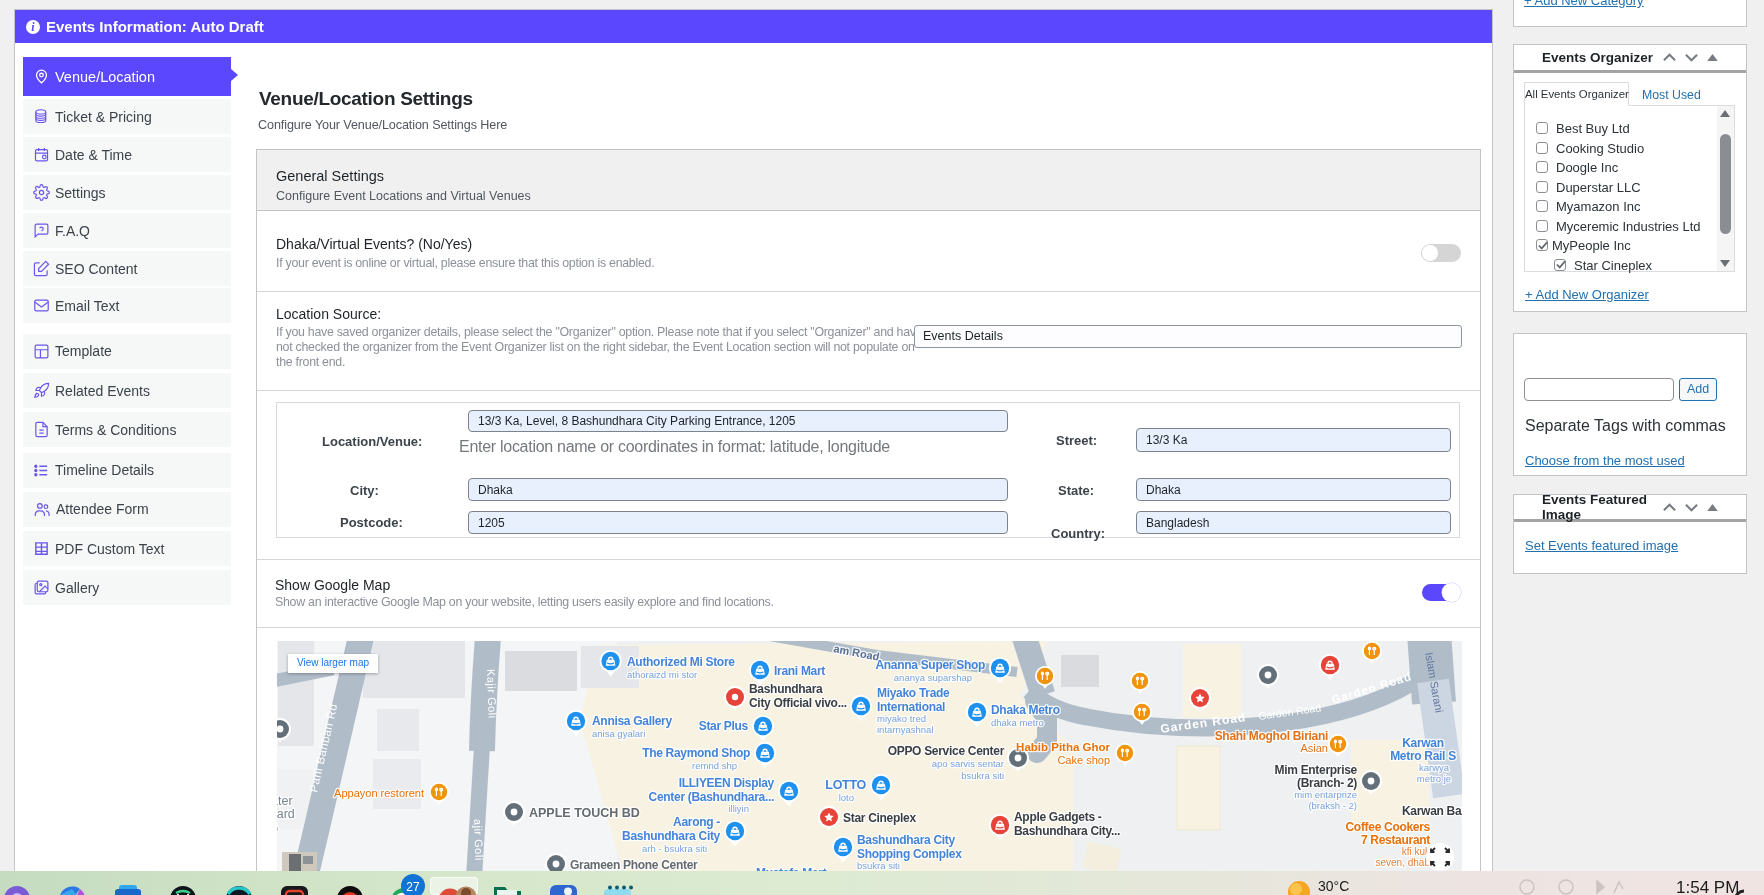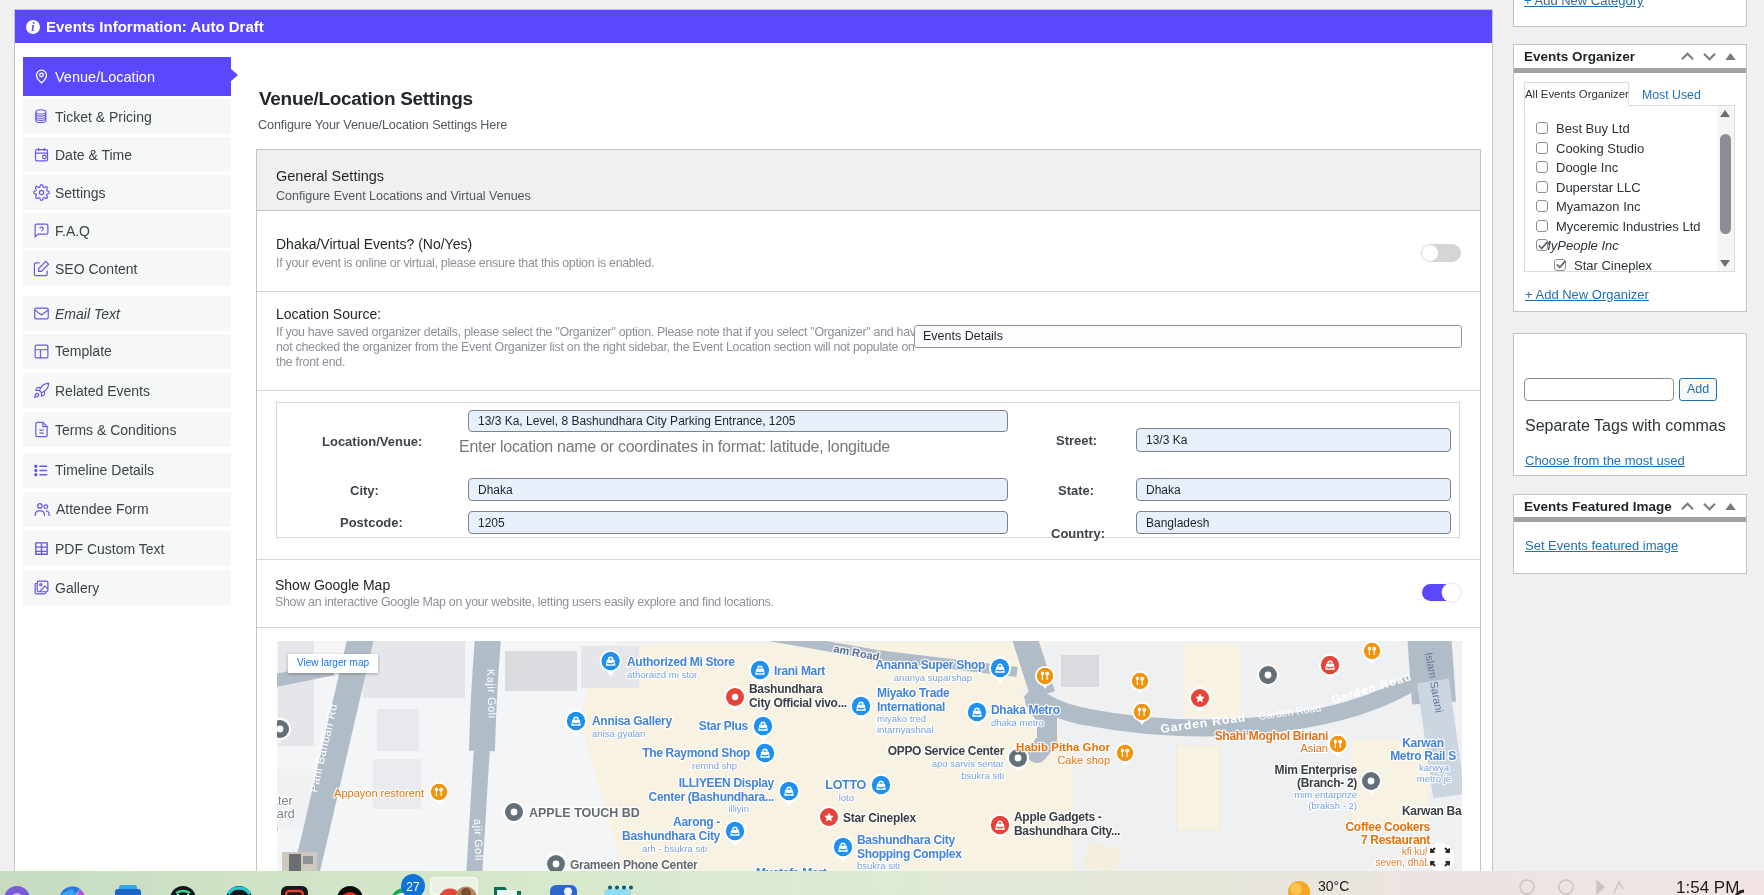--- a/index.html
+++ b/index.html
@@ -6,21 +6,21 @@
   html,body { width:1764px; height:895px; overflow:hidden; }
   body { background:#f0f0f1; font-family:"Liberation Sans", sans-serif; position:relative; }
   .abs { position:absolute; }
   .metabox { background:#fff; border:1px solid #c3c4c7; }
   .purplehead { background:#5b48fe; color:#fff; }
   .menu-item { position:absolute; left:23px; width:208px; background:#f6f7f7; display:flex; align-items:center; padding-left:10px; font-size:14px; color:#3c434a; }
   .menu-item svg { margin-right:5px; flex:none; }
   .menu-item.active { background:#5b48fe; color:#fff; }
   .blue-link { color:#2271b1; text-decoration:underline; font-size:13px; }
   .sb-box { position:absolute; left:1513px; width:234px; background:#fff; border:1px solid #c3c4c7; }
-  .sb-head { height:28px; display:flex; align-items:center; padding:0 10px; border-bottom:5px solid #a3a3a3; }
+  .sb-head { height:28px; display:flex; align-items:center; padding:0 28px; border-bottom:3px solid #a3a3a3; }
   .sb-title { font-size:13.5px; font-weight:bold; color:#1d2327; flex:1; }
   .sb-icons { color:#787c82; display:flex; align-items:center; gap:9px; }
   .sep { position:absolute; left:257px; width:1223px; height:1px; background:#d5d6d9; }
   .fieldlabel { position:absolute; font-size:13px; font-weight:bold; color:#3c434a; }
   .ainput { position:absolute; background:#e8f0fe; border:1px solid #7e838b; border-radius:4px; font-size:12px; color:#1d2327; display:flex; align-items:center; padding-left:9px; }
   .helper { color:#8c9199; font-size:12.4px; letter-spacing:-0.28px; }
 </style>
 </head>
 <body>
 
@@ -72,21 +72,21 @@
     </svg>
   F.A.Q
 </div>
 <div class="menu-item" style="top:251px; height:35px;">
   <svg width="17" height="17" viewBox="0 0 24 24" fill="none" stroke="#6a57ee" stroke-width="1.7">
       <path d="M20 14.66V20a2 2 0 0 1-2 2H4a2 2 0 0 1-2-2V6a2 2 0 0 1 2-2h5.34"></path>
       <path d="M18 2l4 4-10 10H8v-4L18 2z"></path>
     </svg>
   SEO Content
 </div>
-<div class="menu-item" style="top:296px; height:35px;font-style:italic;">
+<div class="menu-item" style="top:288px; height:35px;">
   <svg width="17" height="17" viewBox="0 0 24 24" fill="none" stroke="#6a57ee" stroke-width="1.7">
       <rect x="2.5" y="4.5" width="19" height="15" rx="2"></rect>
       <path d="M2.5 7l9.5 7 9.5-7"></path>
     </svg>
   Email Text
 </div>
 <div class="menu-item" style="top:333.5px; height:35px;">
   <svg width="17" height="17" viewBox="0 0 24 24" fill="none" stroke="#6a57ee" stroke-width="1.7">
       <rect x="3" y="3" width="18" height="18" rx="2"></rect>
       <path d="M3 9.5h18M10.5 9.5V21"></path>
@@ -421,21 +421,21 @@
       </svg>
     <div style="position:absolute; left:3px; top:28px; width:11px; height:100px; background:#8a8d92; border-radius:6px;"></div>
   </div>
   <div id="orglist" style="position:absolute; left:22px; top:74px; font-size:13px; color:#2c3338;">
       <div style="position:relative; height:19.5px; padding-left:20px; line-height:19px; white-space:nowrap;"><span style="position:absolute; left:0px; top:3px; width:12px; height:12px; border:1px solid #8c8f94; border-radius:3px; background:#fff;"></span>Best Buy Ltd</div>
       <div style="position:relative; height:19.5px; padding-left:20px; line-height:19px; white-space:nowrap;"><span style="position:absolute; left:0px; top:3px; width:12px; height:12px; border:1px solid #8c8f94; border-radius:3px; background:#fff;"></span>Cooking Studio</div>
       <div style="position:relative; height:19.5px; padding-left:20px; line-height:19px; white-space:nowrap;"><span style="position:absolute; left:0px; top:3px; width:12px; height:12px; border:1px solid #8c8f94; border-radius:3px; background:#fff;"></span>Doogle Inc</div>
       <div style="position:relative; height:19.5px; padding-left:20px; line-height:19px; white-space:nowrap;"><span style="position:absolute; left:0px; top:3px; width:12px; height:12px; border:1px solid #8c8f94; border-radius:3px; background:#fff;"></span>Duperstar LLC</div>
       <div style="position:relative; height:19.5px; padding-left:20px; line-height:19px; white-space:nowrap;"><span style="position:absolute; left:0px; top:3px; width:12px; height:12px; border:1px solid #8c8f94; border-radius:3px; background:#fff;"></span>Myamazon Inc</div>
       <div style="position:relative; height:19.5px; padding-left:20px; line-height:19px; white-space:nowrap;"><span style="position:absolute; left:0px; top:3px; width:12px; height:12px; border:1px solid #8c8f94; border-radius:3px; background:#fff;"></span>Myceremic Industries Ltd</div>
-      <div style="position:relative; height:19.5px; padding-left:4px; line-height:19px; white-space:nowrap;font-style:italic;"><span style="position:absolute; left:0px; top:3px; width:12px; height:12px; border:1px solid #8c8f94; border-radius:3px; background:#fff;">
+      <div style="position:relative; height:19.5px; padding-left:16px; line-height:19px; white-space:nowrap;"><span style="position:absolute; left:0px; top:3px; width:12px; height:12px; border:1px solid #8c8f94; border-radius:3px; background:#fff;">
           <svg width="10" height="9" viewBox="0 0 12 10" style="position:absolute;left:0.5px;top:0.5px;">
             <path d="M1 5l3.5 3.5L11 1" stroke="#646970" stroke-width="2" fill="none"></path>
           </svg>
         </span>MyPeople Inc</div>
       <div style="position:relative; height:19.5px; padding-left:38px; line-height:19px; white-space:nowrap;"><span style="position:absolute; left:18px; top:3px; width:12px; height:12px; border:1px solid #8c8f94; border-radius:3px; background:#fff;">
           <svg width="10" height="9" viewBox="0 0 12 10" style="position:absolute;left:0.5px;top:0.5px;">
             <path d="M1 5l3.5 3.5L11 1" stroke="#646970" stroke-width="2" fill="none"></path>
           </svg>
         </span>Star Cineplex</div>
     </div>

